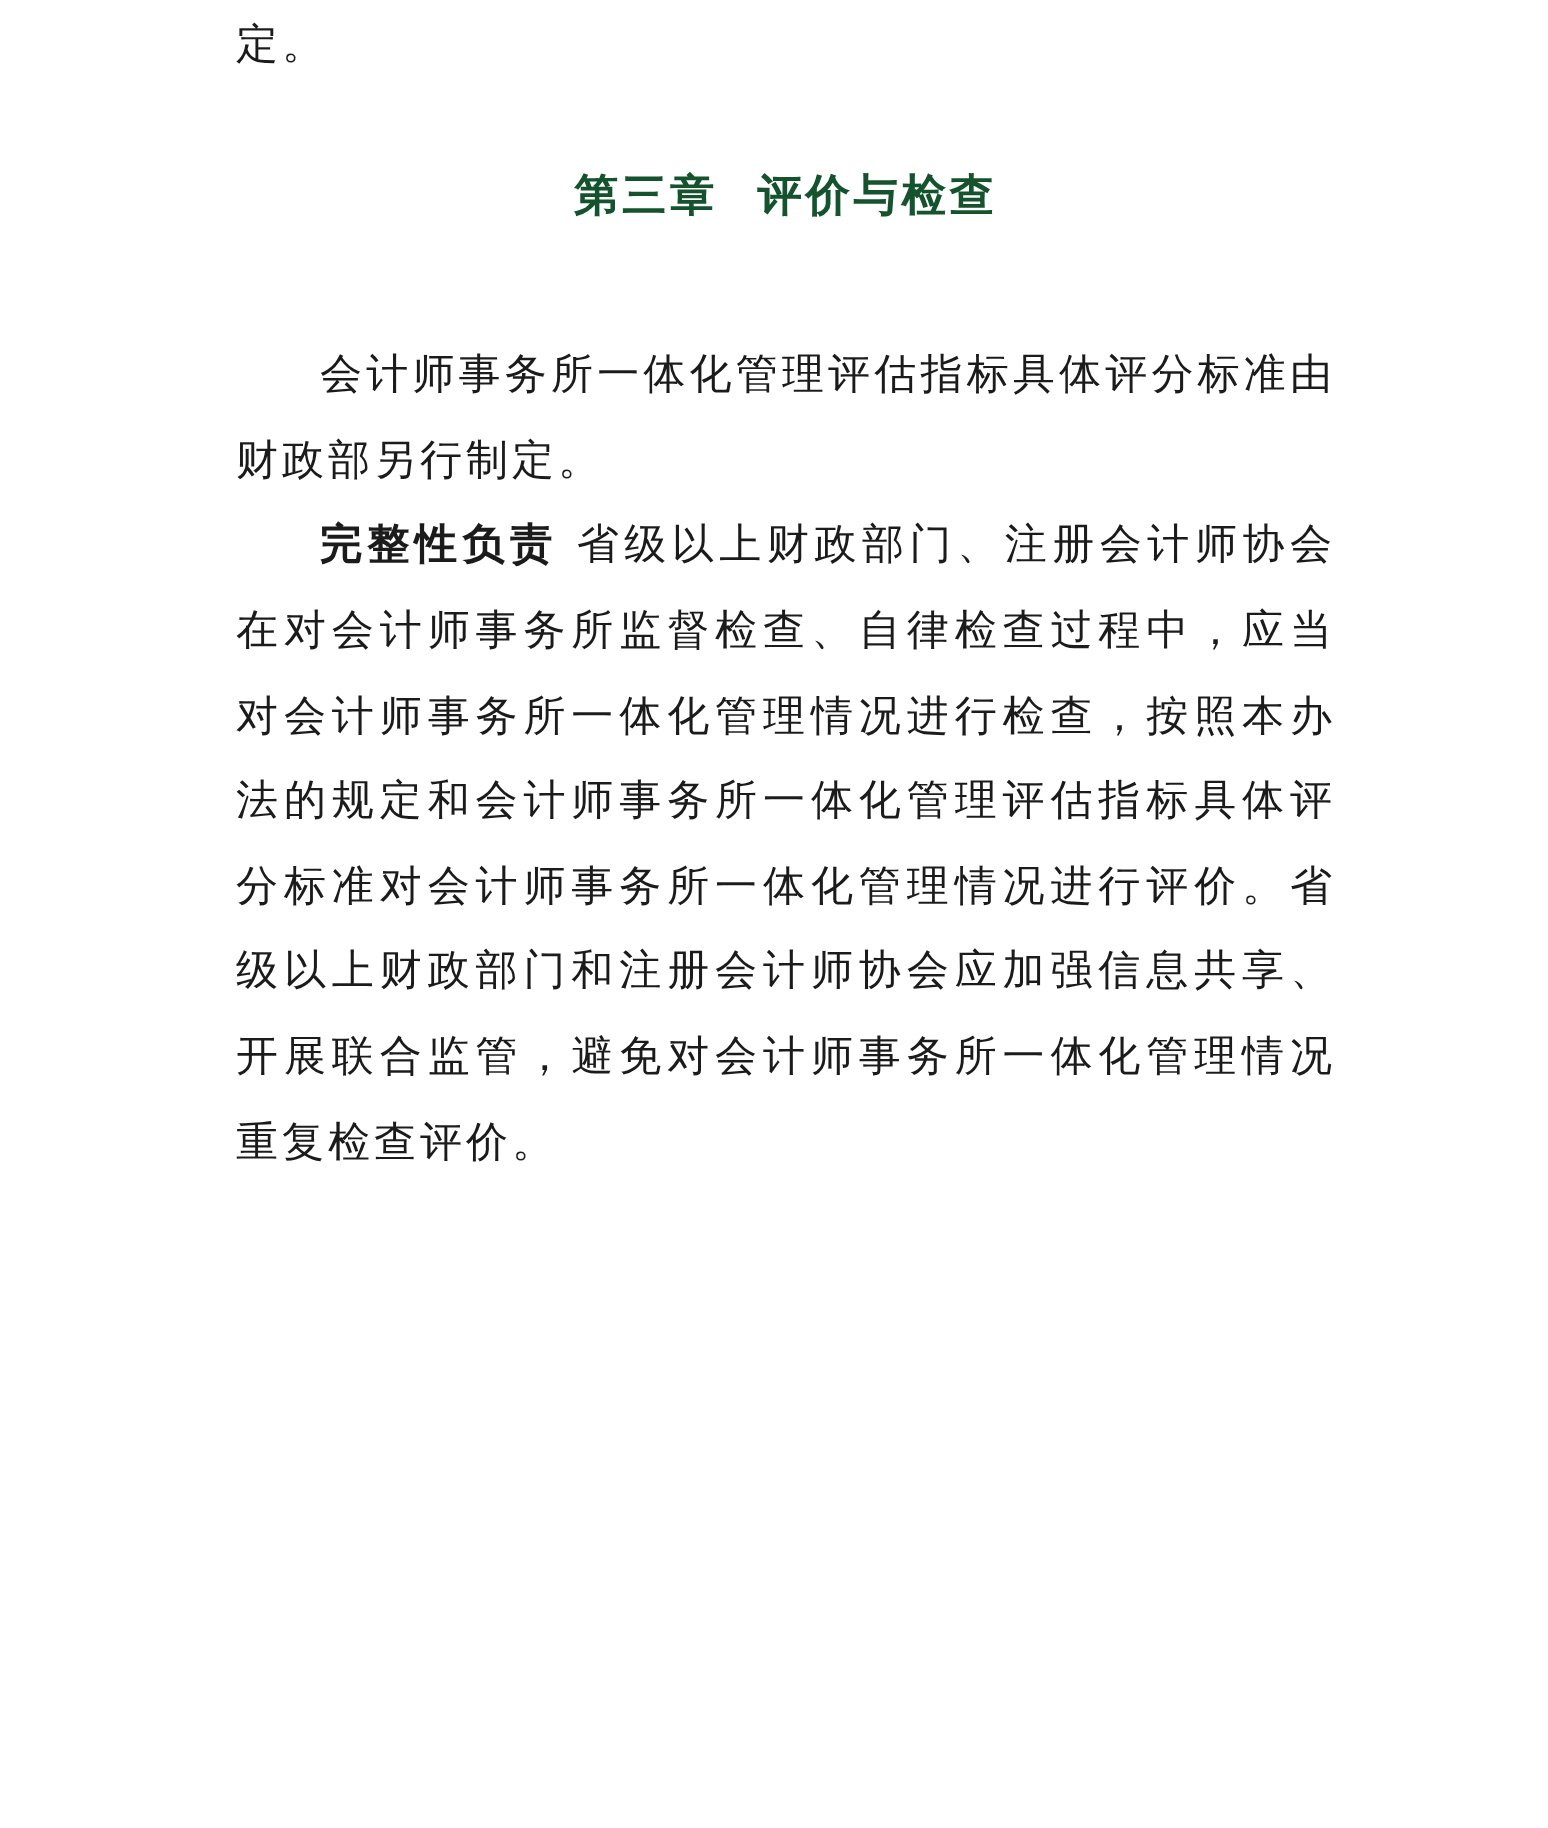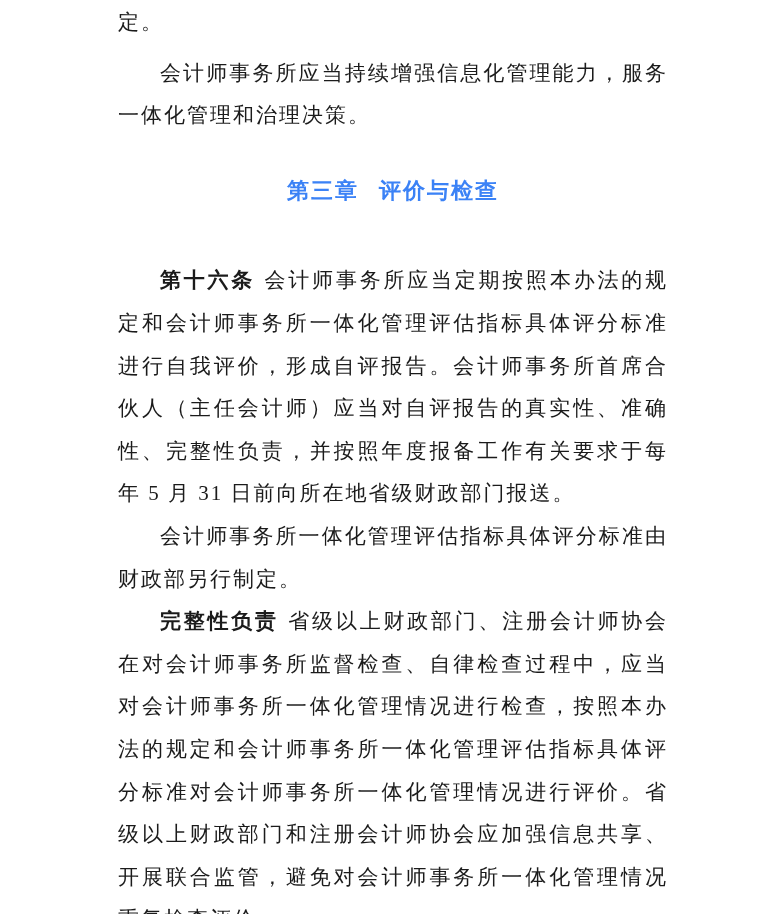--- a/index.html
+++ b/index.html
@@ -42,47 +42,43 @@
     margin-top: 8px;
   }
   .chapter-heading {
     margin: 33px 0 47px 0;
     text-align: center;
     font-family: "Liberation Sans", "DejaVu Sans", sans-serif;
     font-weight: 700;
     font-size: 22px;
     line-height: 42.6px;
     letter-spacing: 2px;
-    color: #3b82f6;
+    color: #14532d;
     text-indent: 0;
   }
   .chapter-number {
     margin-right: 0.9em;
   }
   .article-lead {
     font-weight: 700;
     margin-right: 0.45em;
   }
 </style>
 </head>
 <body>
 
 <div class="page doc-text">
 
   <p class="fragment">定。</p>
 
-  <p class="para intro">会计师事务所应当持续增强信息化管理能力，服务一体化管理和治理决策。</p>
 
   <div class="chapter-heading">
     <span class="chapter-number">第三章</span><span>评价与检查</span>
   </div>
 
-  <p class="para">
-    <span class="article-lead">第十六条</span><span>会计师事务所应当定期按照本办法的规定和会计师事务所一体化管理评估指标具体评分标准进行自我评价，形成自评报告。会计师事务所首席合伙人（主任会计师）应当对自评报告的真实性、准确性、完整性负责，并按照年度报备工作有关要求于每年 5 月 31 日前向所在地省级财政部门报送。</span>
-  </p>
 
   <p class="para">会计师事务所一体化管理评估指标具体评分标准由财政部另行制定。</p>
 
   <p class="para">
     <span class="article-lead">完整性负责</span><span>省级以上财政部门、注册会计师协会在对会计师事务所监督检查、自律检查过程中，应当对会计师事务所一体化管理情况进行检查，按照本办法的规定和会计师事务所一体化管理评估指标具体评分标准对会计师事务所一体化管理情况进行评价。省级以上财政部门和注册会计师协会应加强信息共享、开展联合监管，避免对会计师事务所一体化管理情况重复检查评价。</span>
   </p>
 
 </div>
 
 </body></html>

